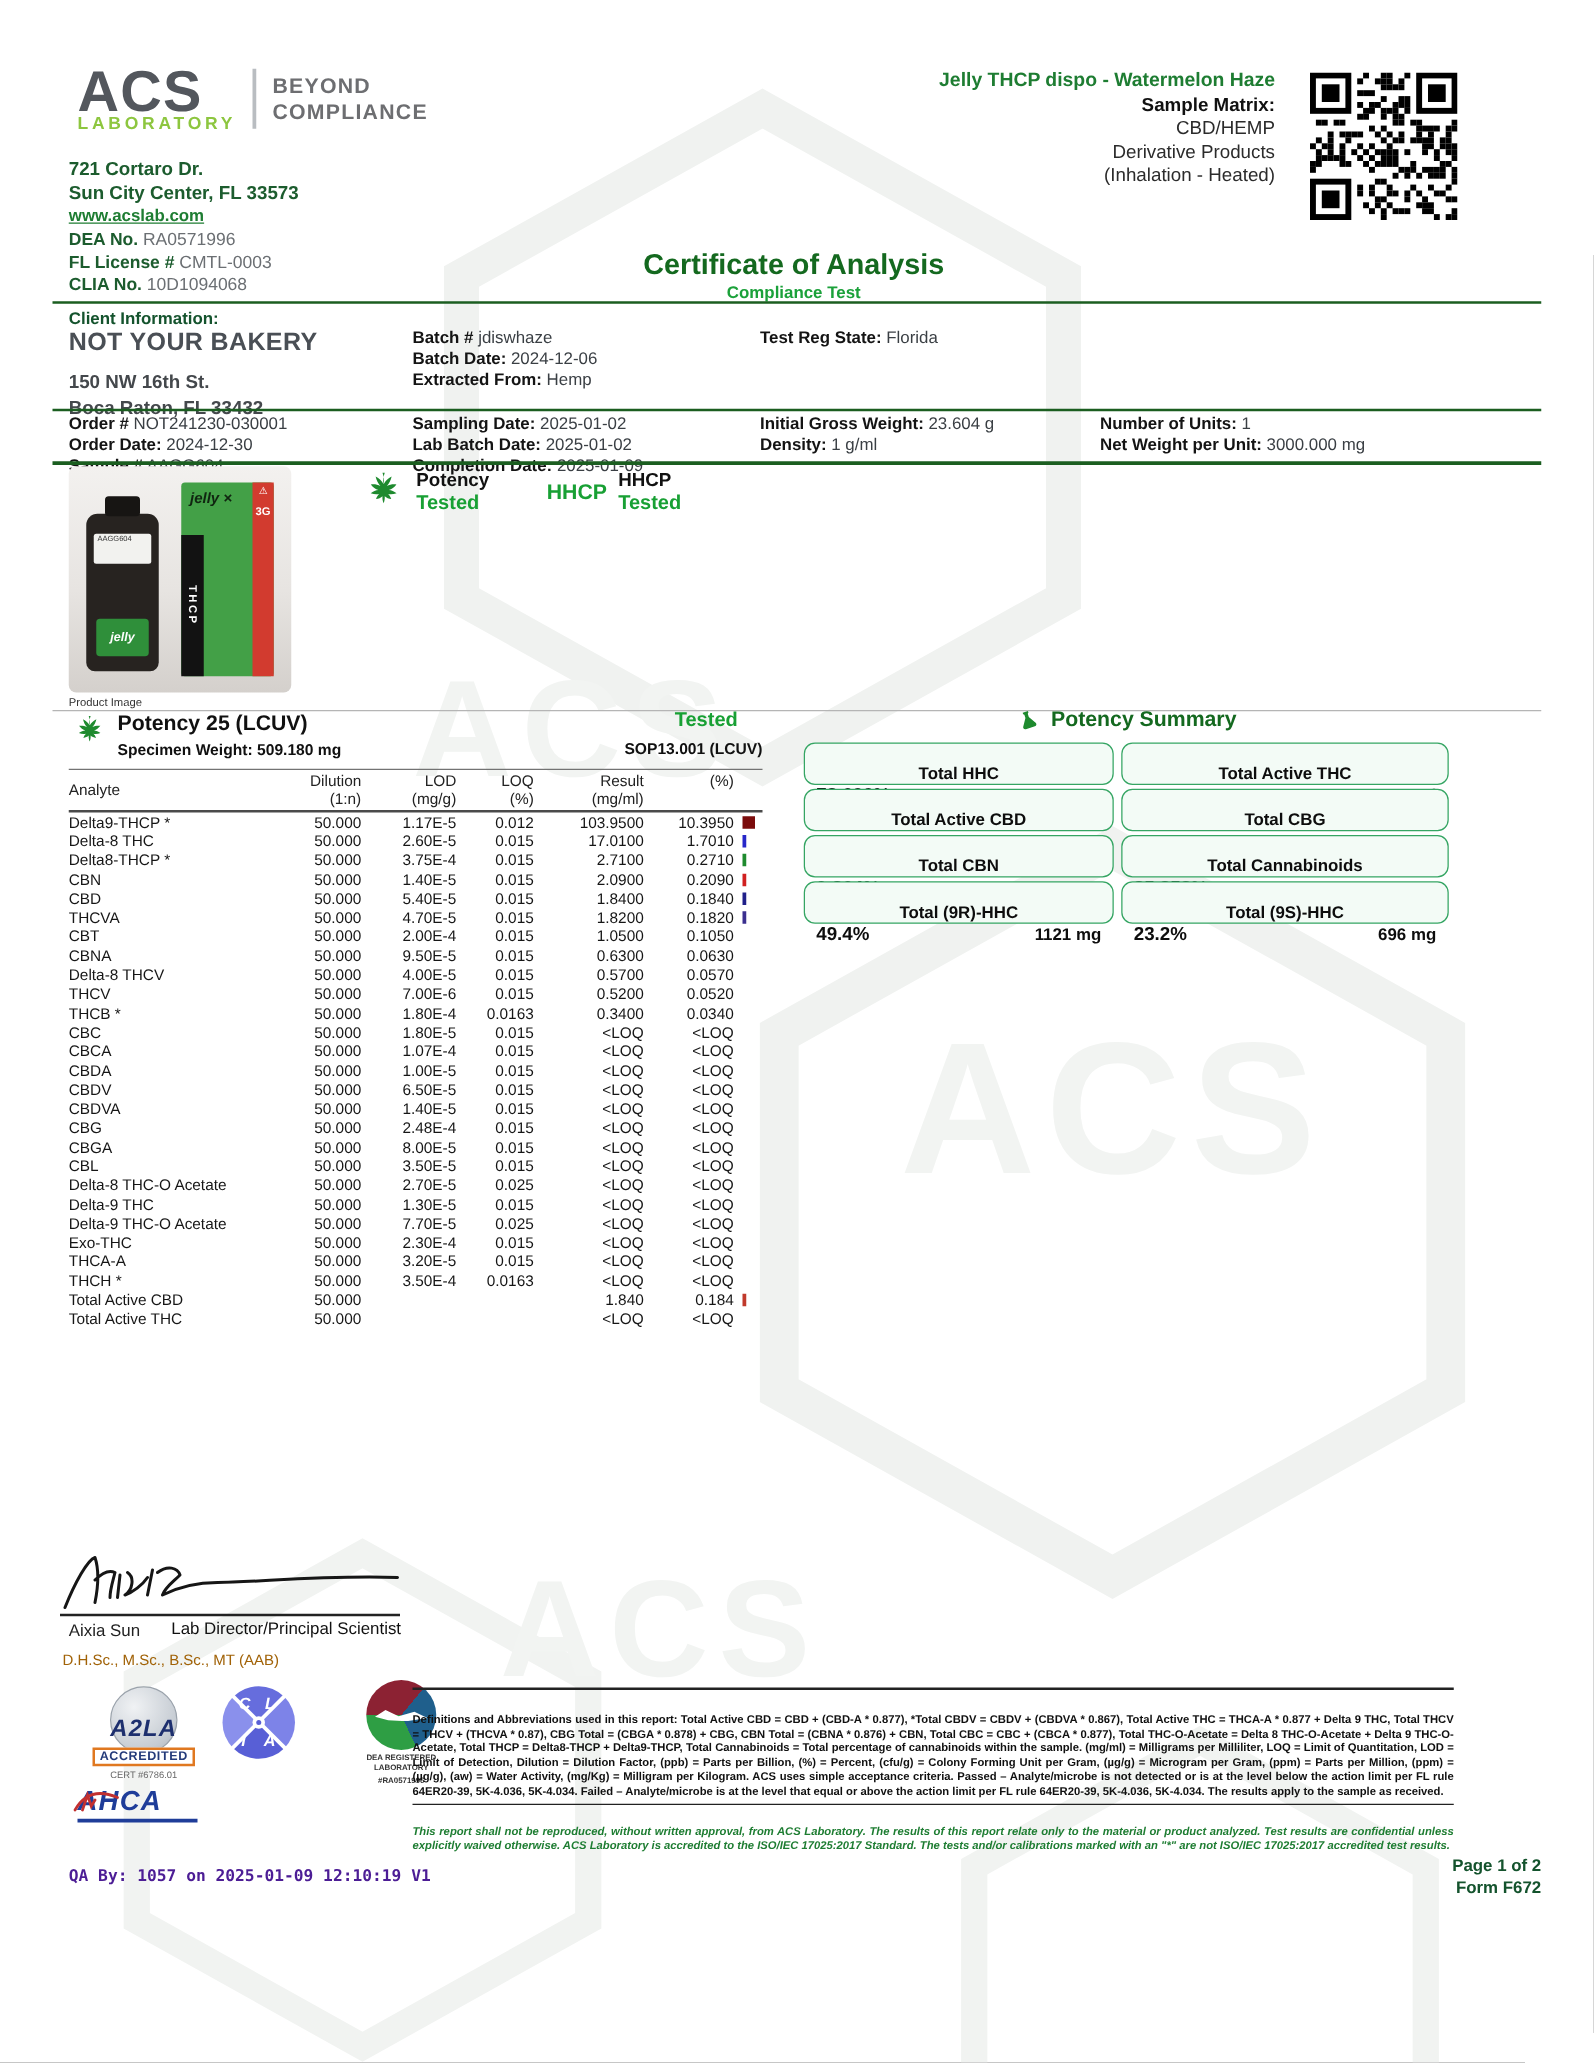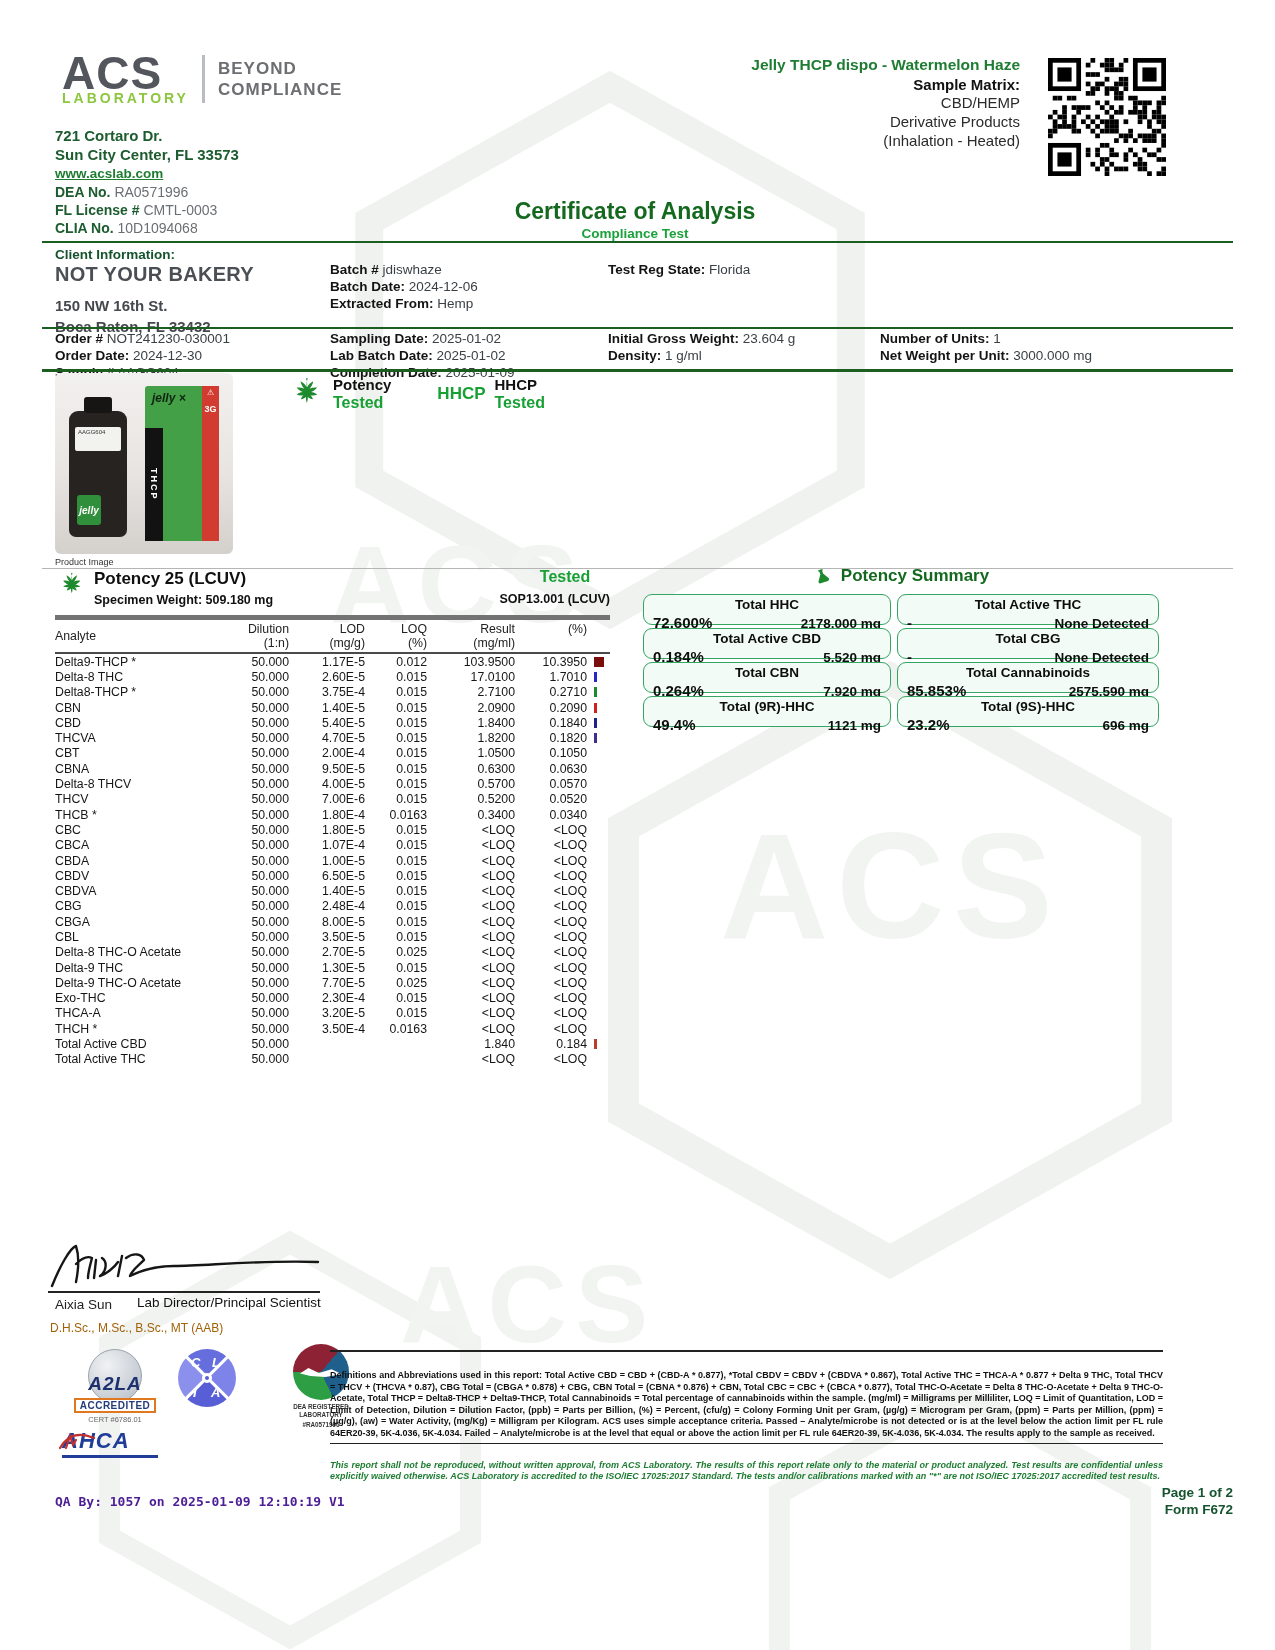--- a/index.html
+++ b/index.html
@@ -49,21 +49,21 @@
   .fline{font-size:13.5px;line-height:16.8px;white-space:nowrap;}
   .flbl{font-weight:700;color:#141414;} .fval{color:#3a3f44;}
 
   
   .photo{position:absolute;left:55px;top:373px;width:178px;height:181px;border-radius:6px;overflow:hidden;
          background:linear-gradient(180deg,#f3f1ef 0%,#e7e4e1 55%,#d4d0cc 100%);}
   .bottle{position:absolute;left:14px;top:38px;width:58px;height:126px;background:#272320;border-radius:9px 9px 7px 7px;}
   .cap{position:absolute;left:29px;top:24px;width:28px;height:16px;background:#171513;border-radius:3px;}
   .sticker{position:absolute;left:20px;top:54px;width:46px;height:24px;background:#f2f2ef;border-radius:2px;
            font-size:6px;color:#333;padding:2px 3px;box-sizing:border-box;line-height:7px;}
-  .gstick{position:absolute;left:22px;top:122px;width:24px;height:30px;background:#2f8f3a;border-radius:3px;color:#fff;
+  .gstick{position:absolute;left:22px;top:122px;width:42px;height:30px;background:#2f8f3a;border-radius:3px;color:#fff;
           font-size:10px;font-style:italic;font-weight:700;display:flex;align-items:center;justify-content:center;}
   .jbox{position:absolute;left:90px;top:13px;width:74px;height:155px;background:#43a047;border-radius:3px;}
   .jbox-word{position:absolute;left:7px;top:5px;font-size:12px;font-weight:800;font-style:italic;color:#102510;}
   .rstrip{position:absolute;right:0;top:0;width:17px;height:100%;background:#d23b2f;color:#fff;text-align:center;}
   .warn{font-size:8px;line-height:14px;display:block;}
   .grams{font-size:9px;font-weight:800;display:block;margin-top:4px;}
   .kstrip{position:absolute;left:0;top:42px;width:18px;height:113px;background:#121212;color:#fff;
           writing-mode:vertical-rl;text-orientation:mixed;font-size:9px;font-weight:800;letter-spacing:2px;
           display:flex;align-items:center;justify-content:center;}
   .photo-cap{position:absolute;left:55px;top:557px;font-size:9px;color:#333;}
@@ -78,35 +78,35 @@
 
   
   .pot-leaf{position:absolute;left:56px;top:571px;}
   .pot-title{position:absolute;left:94px;top:569px;font-size:17px;font-weight:800;color:#101010;}
   .pot-spec{position:absolute;left:94px;top:593px;font-size:12.5px;font-weight:800;color:#101010;}
   .pot-tested{position:absolute;left:470px;top:568px;width:190px;text-align:center;font-size:16px;font-weight:800;color:#18a034;}
   .pot-sop{position:absolute;left:420px;top:592px;width:190px;text-align:right;font-size:12.5px;font-weight:800;color:#101010;}
 
   .ptable{position:absolute;left:55px;top:615px;width:555px;}
   .pt-header,.trow{display:grid;grid-template-columns:172px 62px 76px 62px 88px 72px 23px;}
-  .pt-header{border-top:5px solid #737373;border-bottom:2.5px solid #4a4a4a;padding:3px 0 2px;}
+  .pt-header{border-top:1px solid #737373;border-bottom:2.5px solid #4a4a4a;padding:3px 0 2px;}
   .hc{font-size:12.3px;color:#222;text-align:right;line-height:13.5px;}
   .hc:first-child{text-align:left;align-self:center;}
   .trow{height:15.3px;align-items:center;}
   .tc{font-size:12.3px;color:#161616;text-align:right;white-space:nowrap;}
   .tc.c0{text-align:left;}
   .cbar{display:flex;align-items:center;justify-content:flex-start;padding-left:7px;}
   .bar{height:10px;display:inline-block;}
 
   
   .sum-head{position:absolute;left:643px;top:566px;width:516px;display:flex;align-items:center;justify-content:center;
             gap:9px;font-size:17px;font-weight:800;color:#14691f;}
   .cards{position:absolute;left:643px;top:594px;width:516px;display:grid;grid-template-columns:248px 262px;
          column-gap:6px;row-gap:3px;}
-  .card{border:1.6px solid #35a563;border-radius:9px;background:#f3fbf6;height:31px;box-sizing:border-box;padding:2px 9px;}
+  .card{border:1.6px solid #35a563;border-radius:9px;background:#f3fbf6;height:31px;box-sizing:border-box;padding:16px 9px;}
   .card-title{text-align:center;font-size:13.5px;font-weight:800;color:#0d0d0d;line-height:16px;}
   .card-vals{display:flex;justify-content:space-between;align-items:baseline;margin-top:1px;}
   .card-pct{font-size:15px;font-weight:800;color:#0d0d0d;}
   .card-mg{font-size:13.5px;font-weight:800;color:#0d0d0d;}
 
   
   .sig{position:absolute;left:46px;top:1236px;}
   .sig-line{position:absolute;left:48px;top:1291px;width:272px;height:2px;background:#222;}
   .sig-name{position:absolute;left:55px;top:1297px;font-size:13.5px;color:#222;}
   .sig-role{position:absolute;left:137px;top:1295px;font-size:13.5px;color:#111;}

